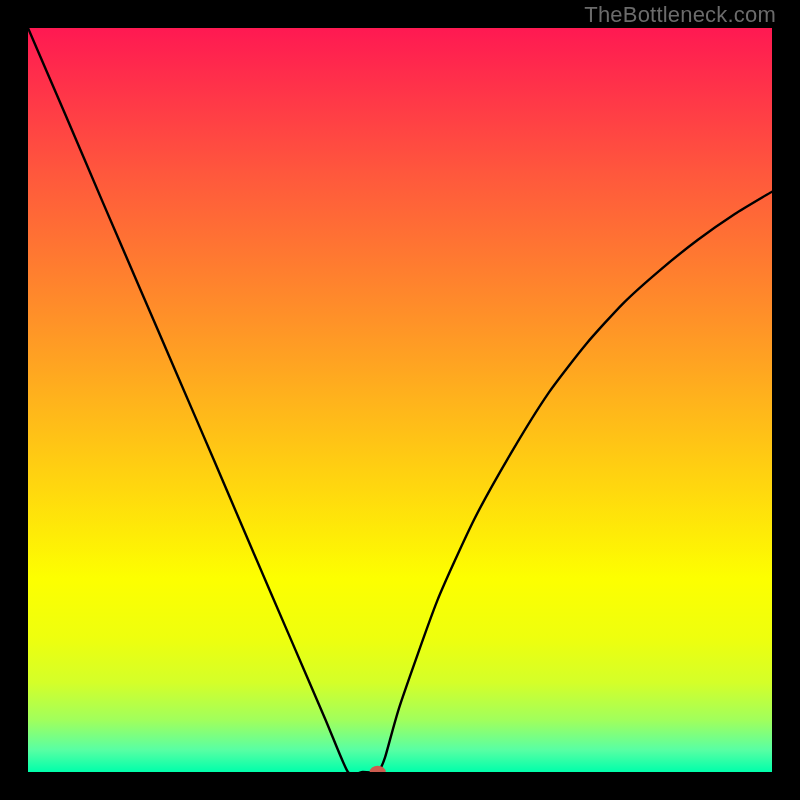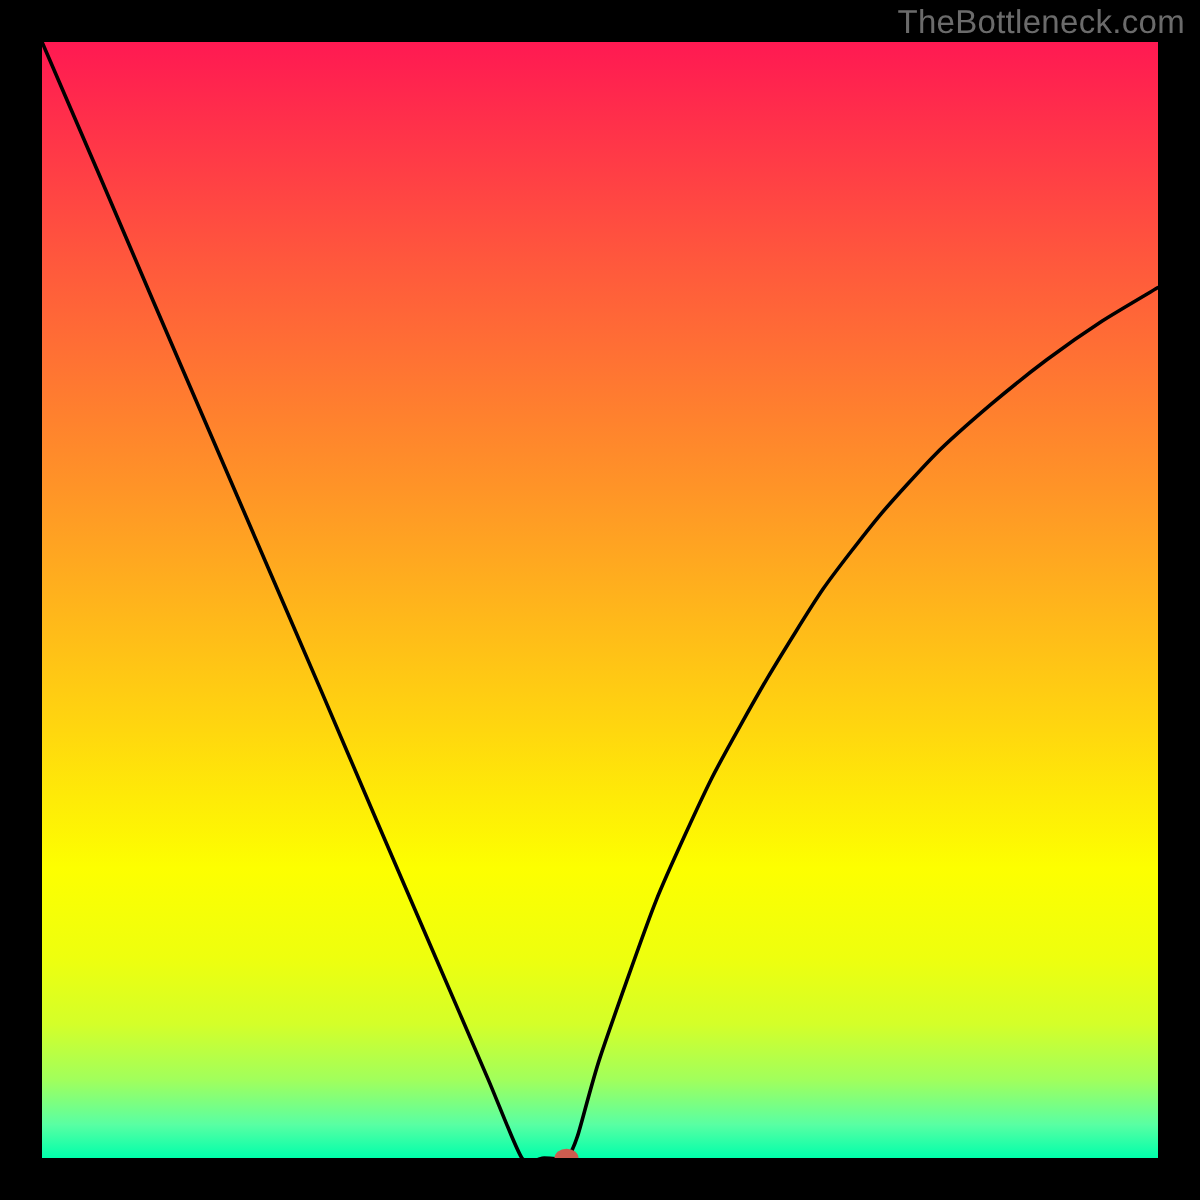--- a/index.html
+++ b/index.html
@@ -21,21 +21,21 @@
     position: absolute;
     left: 28px;
     top: 28px;
     width: 744px;
     height: 744px;
     overflow: hidden;
   }
   .watermark {
     position: absolute;
     top: 2px;
-    right: 10px;
+    right: 24px;
     color: #6b6b6b;
     font-size: 22px;
     font-weight: 500;
     letter-spacing: 0.2px;
     user-select: none;
     text-align: center;
   }
   svg { display: block; }
 </style>
 </head>

